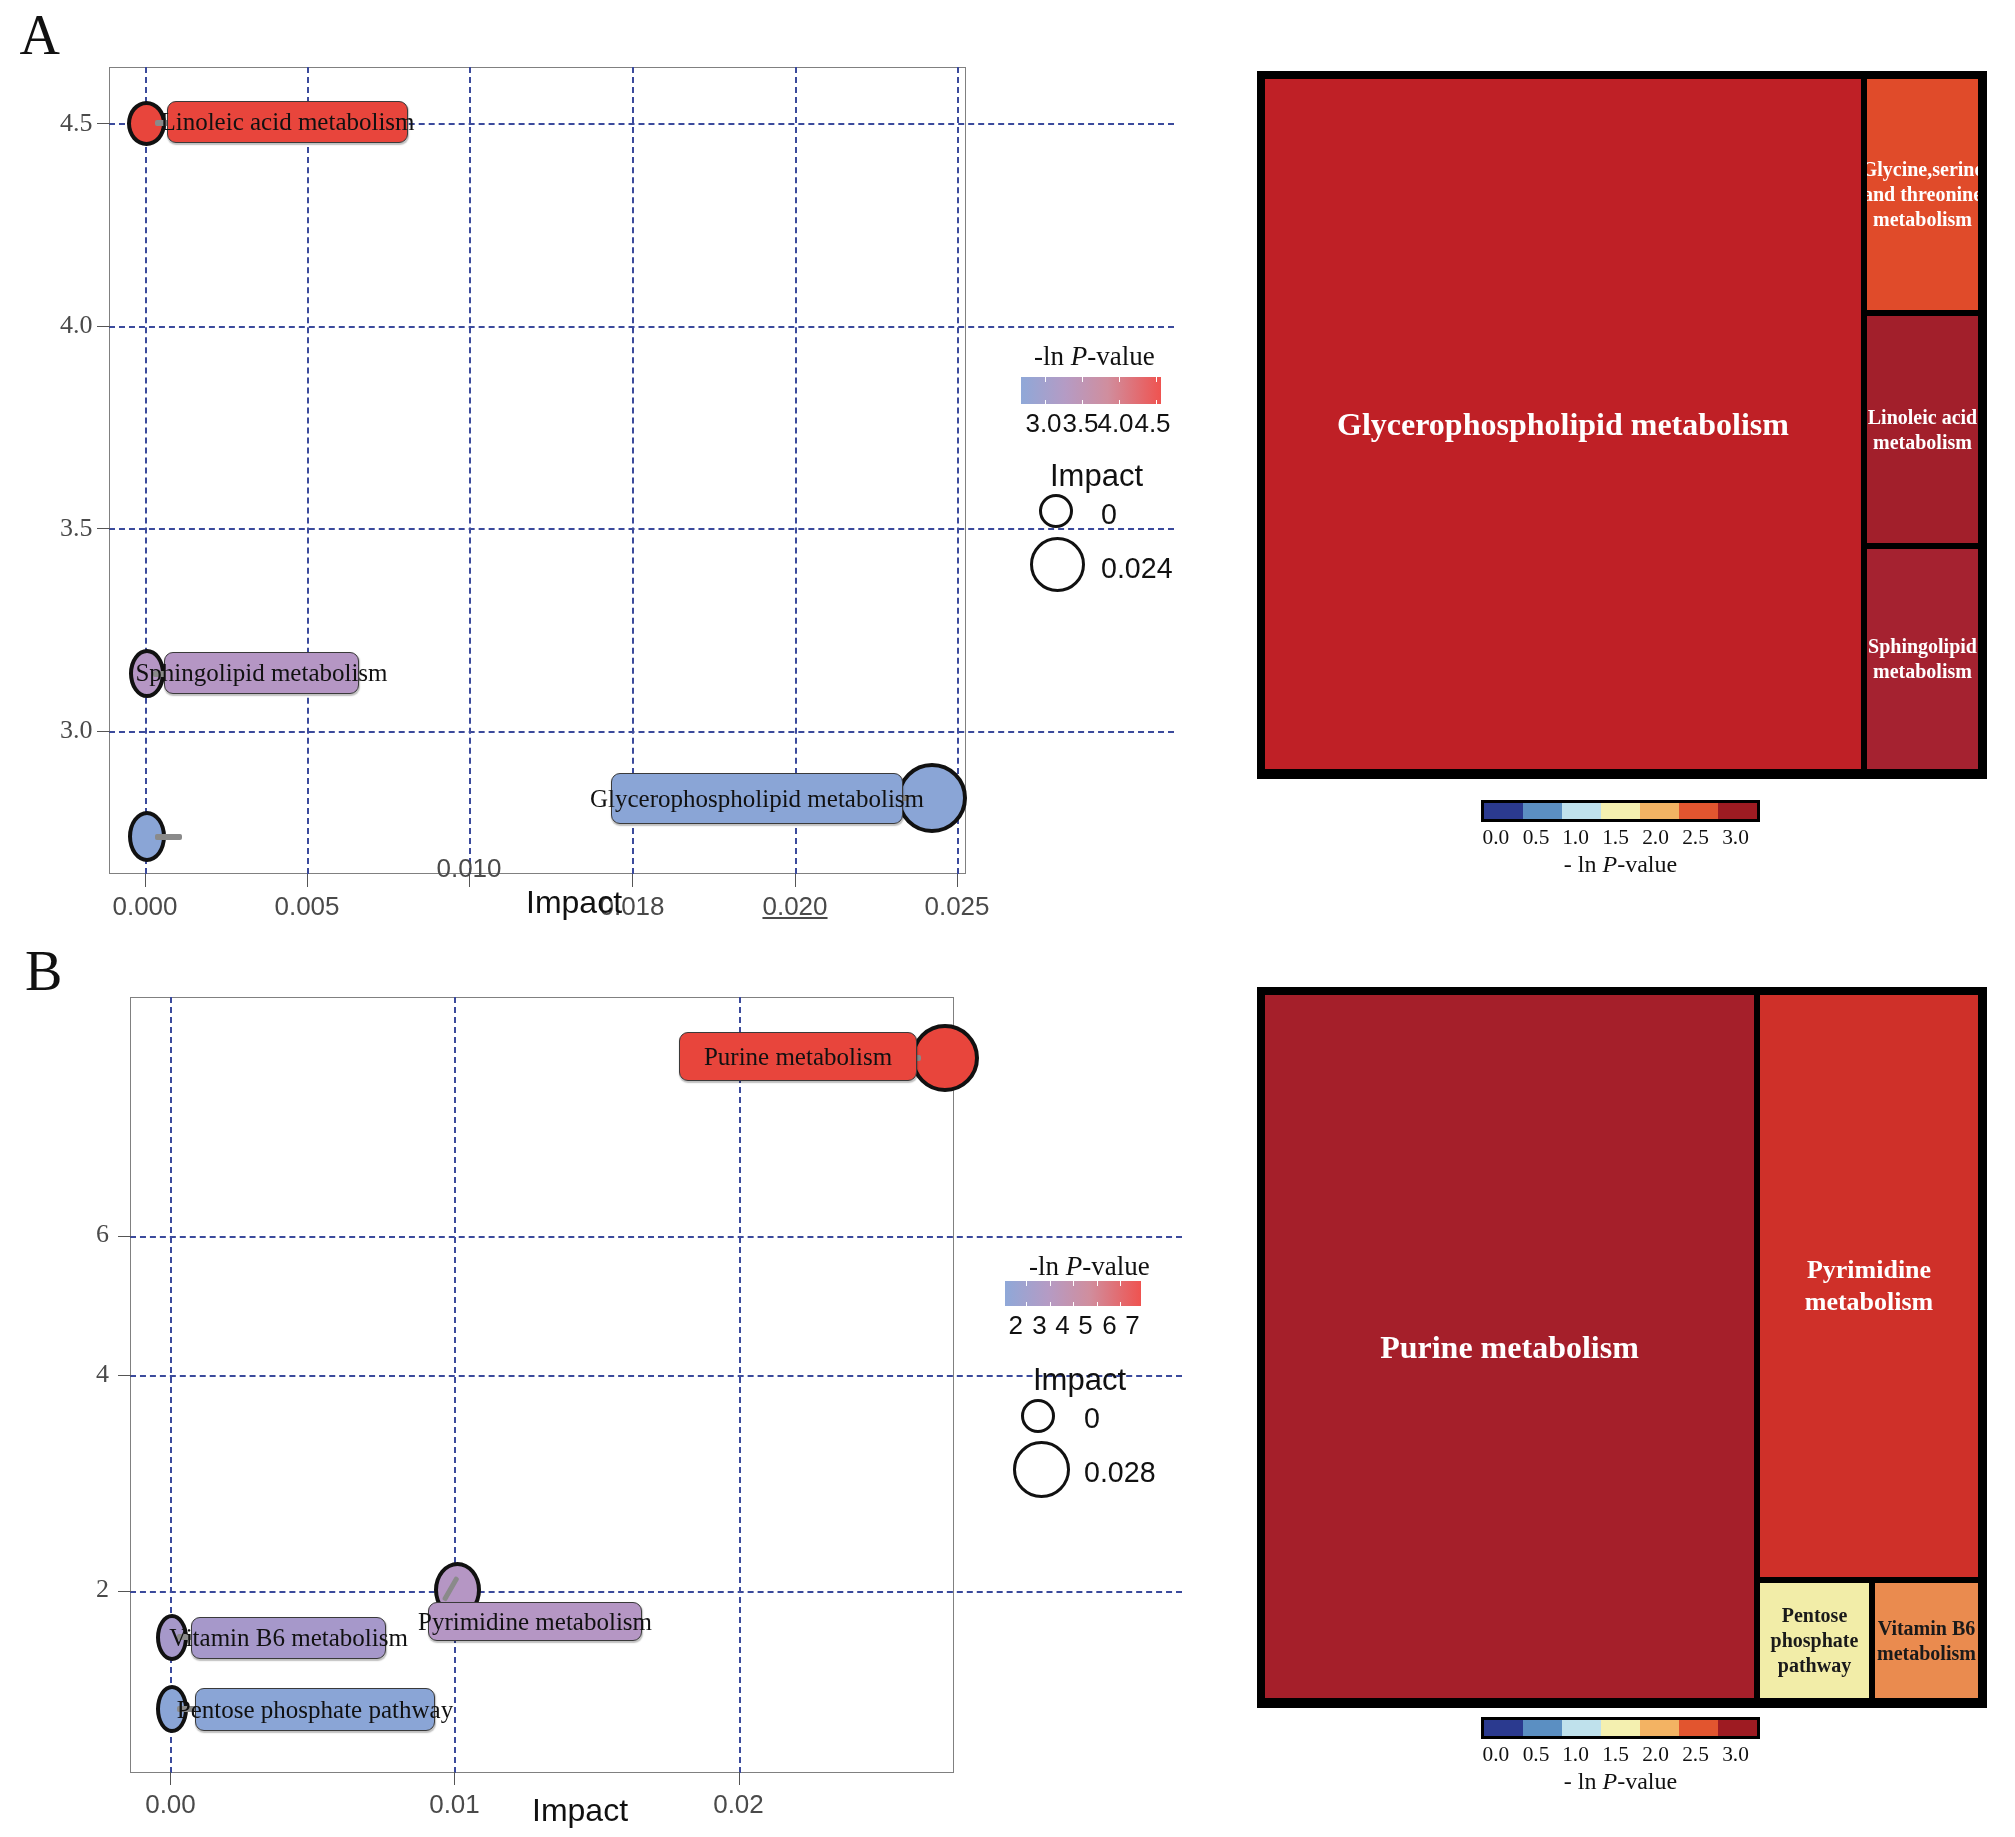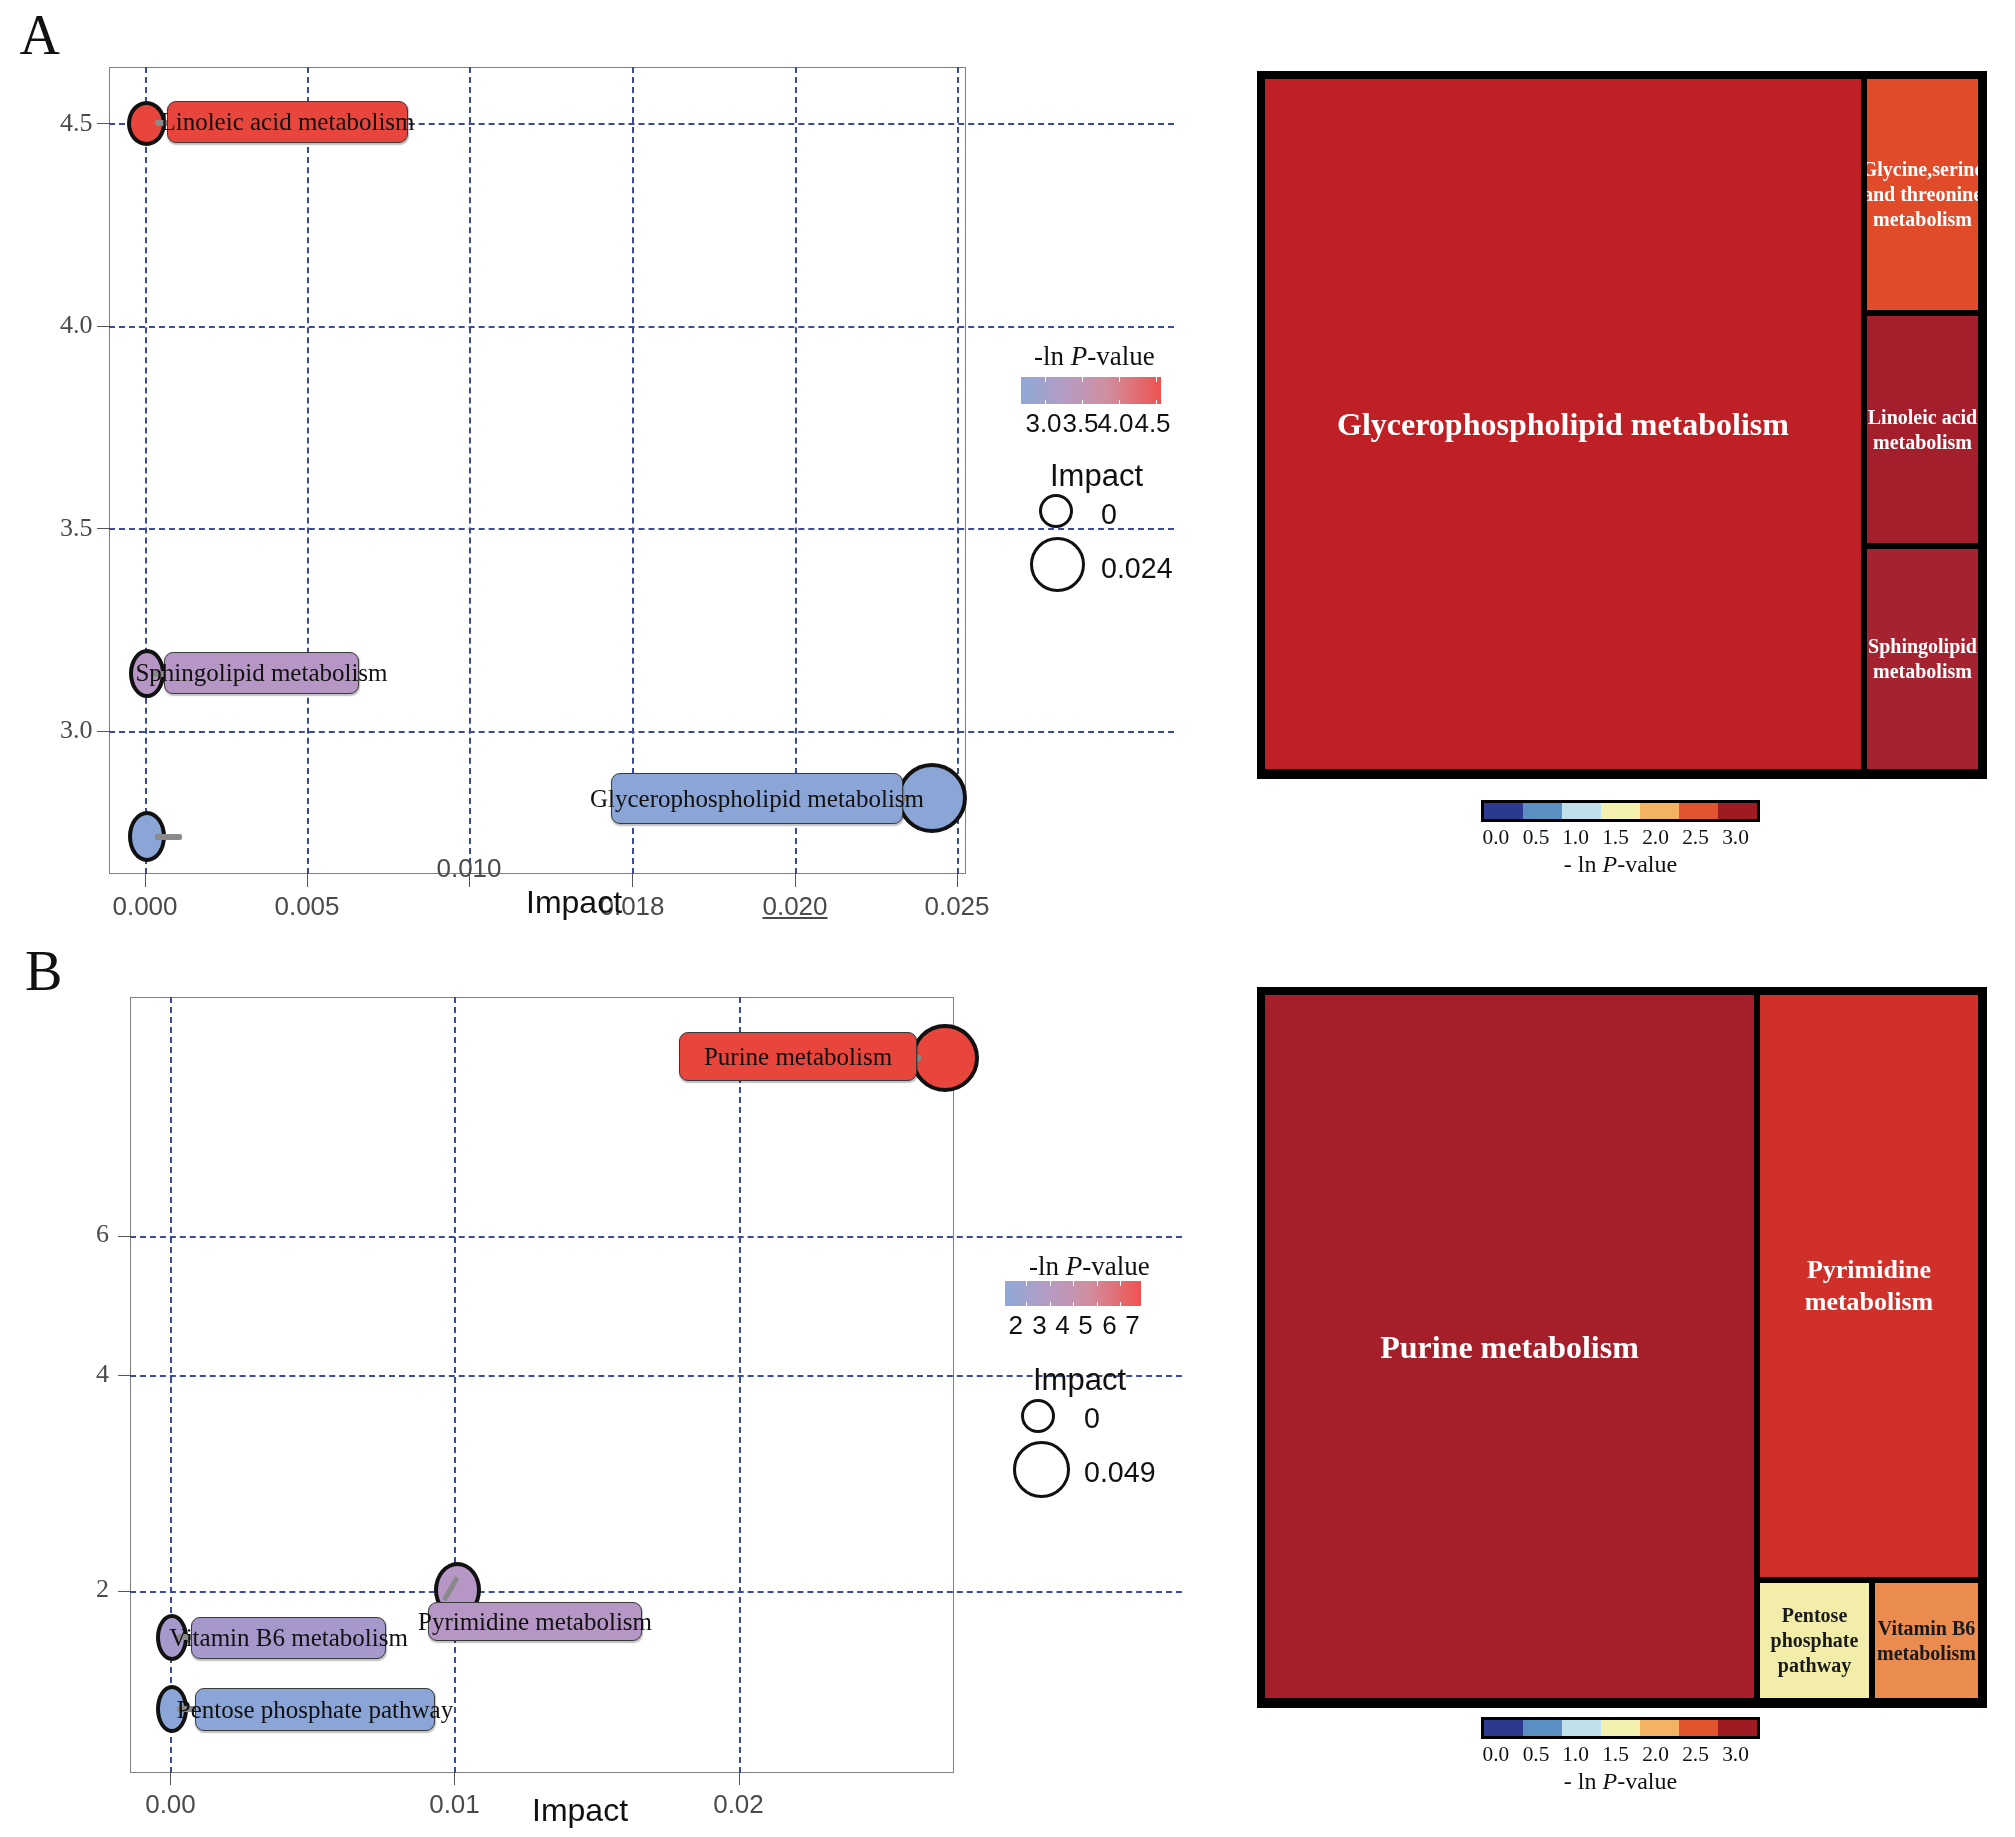--- a/index.html
+++ b/index.html
@@ -242,21 +242,21 @@
   <div class="grad-label" style="left:27px;top:73px;width:39px;">3</div>
   <div class="grad-label" style="left:50px;top:73px;width:39px;">4</div>
   <div class="grad-label" style="left:73px;top:73px;width:39px;">5</div>
   <div class="grad-label" style="left:97px;top:73px;width:39px;">6</div>
   <div class="grad-label" style="left:120px;top:73px;width:39px;">7</div>
 
   <div class="impact-title" style="left:40px;top:125px;">Impact</div>
   <div class="size-circle" style="left:28px;top:162px;width:34px;height:34px;"></div>
   <div class="size-label" style="left:91px;top:165px;">0</div>
   <div class="size-circle" style="left:19.5px;top:204px;width:57px;height:57px;"></div>
-  <div class="size-label" style="left:91px;top:219px;">0.049</div>
+  <div class="size-label" style="left:91px;top:219px;">0.028</div>
 </div>
 
 <div class="treemap" style="left:1257px;top:987px;width:730px;height:721px;">
   <div class="tm-cell tm-big" style="left:0;top:0;width:495px;height:709px;background:#a51f2a;">
     <span>Purine metabolism</span>
   </div>
   <div class="tm-cell tm-med" style="left:495px;top:0;width:224px;height:588px;background:#cf3029;">
     <span>Pyrimidine metabolism</span>
   </div>
   <div class="tm-cell tm-small tm-dark" style="left:495px;top:588px;width:115px;height:121px;background:#f2eda8;">

